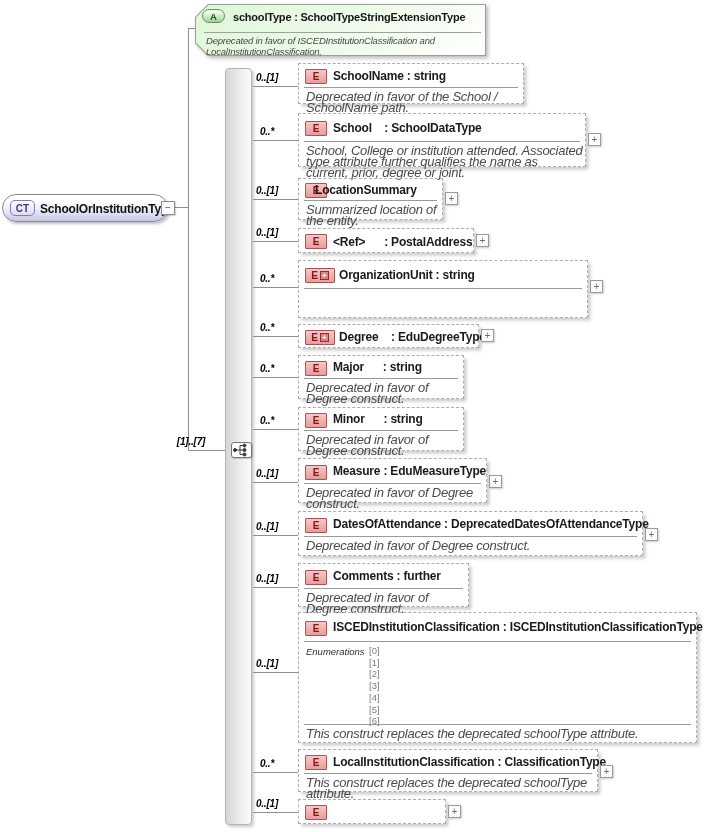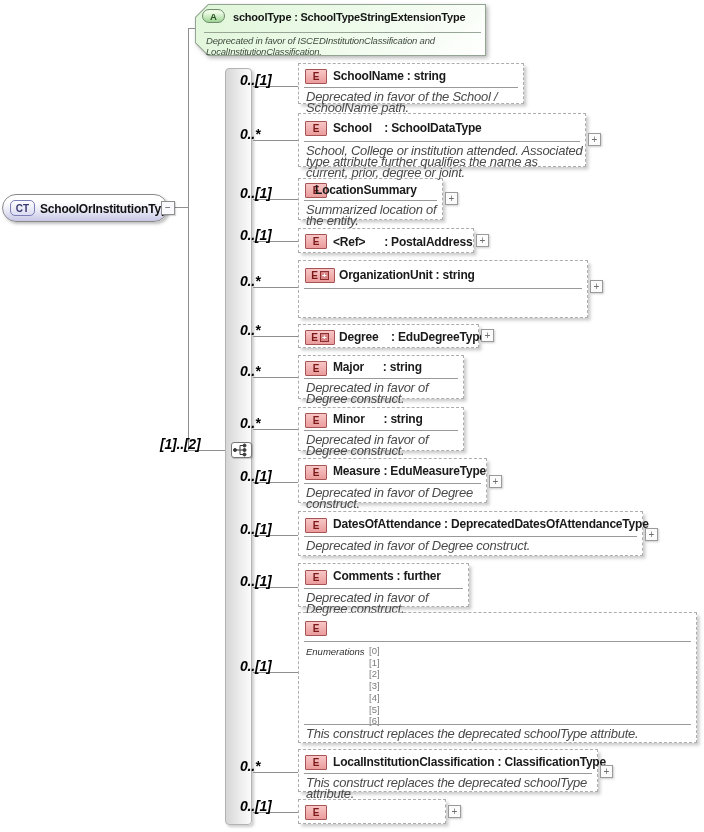--- a/index.html
+++ b/index.html
@@ -41,22 +41,22 @@
              letter-spacing:-0.2px;line-height:11px;color:#3f4a3f;}
 
   
   .groupbar{position:absolute;left:225px;top:68px;width:27px;height:757px;box-sizing:border-box;
             border:1px solid #b3b3b3;border-radius:4px;
             background:linear-gradient(90deg,#d6d6d6,#ececec 55%,#fbfbfb);
             box-shadow:2px 2px 3px rgba(0,0,0,.2);}
   .seqicon{position:absolute;left:231px;top:442px;width:21px;height:16px;box-sizing:border-box;
            background:#ffffff;border:1px solid #777;border-radius:3px;
            box-shadow:1px 1px 1px rgba(0,0,0,.2);}
-  .card{position:absolute;font-weight:bold;font-style:italic;font-size:14px;color:#000;
-        text-align:left;letter-spacing:-0.2px;}
+  .card{position:absolute;font-weight:bold;font-style:italic;font-size:10px;color:#000;
+        text-align:center;letter-spacing:-0.2px;}
 
   
   .ebox{position:absolute;box-sizing:border-box;border:1px dashed #adadad;
         background:linear-gradient(145deg,#f8d0d0 0%,#fade e0 0%,#fbe2e2 40%,#fef5f5 75%,#ffffff 100%);
         box-shadow:2.5px 2.5px 3px rgba(110,110,110,.35);}
   .ebadge{position:absolute;left:6px;box-sizing:border-box;height:15px;
           border:1px solid #a85454;border-radius:1px;
           background:linear-gradient(#f7c6c6,#eb9c9c);
           color:#7c1818;font-weight:bold;font-size:10px;
           display:flex;align-items:center;justify-content:center;gap:2px;}
@@ -94,21 +94,21 @@
     <div class="attrouter">
       <div class="attrinner"></div>
     </div>
     <span class="abadge">A</span>
     <span class="attrtitle">schoolType : SchoolTypeStringExtensionType</span>
     <div class="attrdivider"></div>
     <div class="attrannot">Deprecated in favor of ISCEDInstitutionClassification and LocalInstitutionClassification.</div>
   </div>
 
   <div class="groupbar"></div>
-  <div class="card" style="left:160px;top:436px;width:62px;">[1]..[2]</div>
+  <div class="card" style="left:160px;top:436px;width:62px;">[1]..[7]</div>
   <div class="seqicon">
     <svg width="19" height="14" viewBox="0 0 19 14" style="display:block;margin:0 auto;">
       <g stroke="#3a3a3a" stroke-width="1" fill="#3a3a3a">
         <circle cx="3" cy="7" r="1.5"></circle>
         <path d="M3 7 H 8 M8 2.5 V 11.5 M8 2.5 H 11 M8 7 H 11 M8 11.5 H 11" fill="none"></path>
         <circle cx="12.5" cy="2.5" r="1.5"></circle>
         <circle cx="12.5" cy="7" r="1.5"></circle>
         <circle cx="12.5" cy="11.5" r="1.5"></circle>
       </g>
     </svg>
@@ -228,20 +228,21 @@
         <div class="etitle" style="left: 34px; height: 24px;">Comments : further</div>
         <div class="edivider" style="top: 24px;"></div>
         <div class="eannot" style="top: 28px;">Deprecated in favor of Degree construct.</div>
       </div>
       <div class="hline" style="left: 253px; top: 672px; width: 45px;"></div>
       <div class="card" style="left: 240px; top: 658px; width: 54px;">0..[1]</div>
       <div class="ebox" style="left: 298px; top: 612px; width: 399px; height: 131px;">
         <div class="ebadge" style="top: 8px; width: 22px;">
           <span>E</span>
         </div>
+        <div class="etitle" style="left: 34px; height: 28px;">ISCEDInstitutionClassification : ISCEDInstitutionClassificationType</div>
         <div class="edivider" style="top: 28px;"></div>
         <div class="enumlabel" style="top: 33px;">Enumerations</div>
         <div class="enumvals" style="top: 32px;">
           <div>[0]</div>
           <div>[1]</div>
           <div>[2]</div>
           <div>[3]</div>
           <div>[4]</div>
           <div>[5]</div>
           <div>[6]</div>

